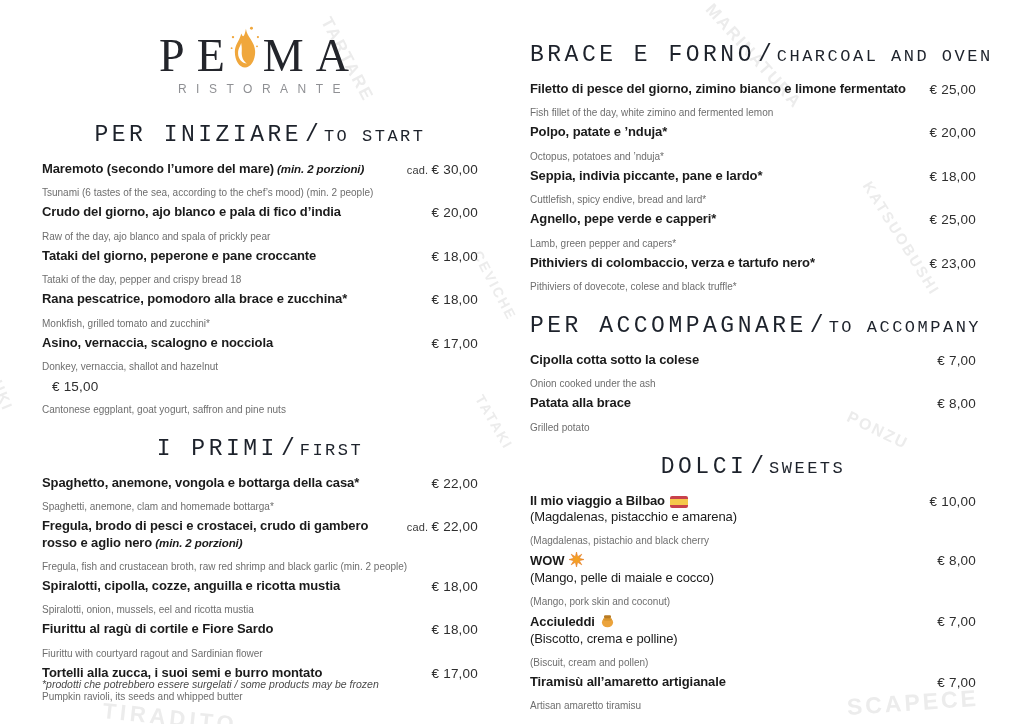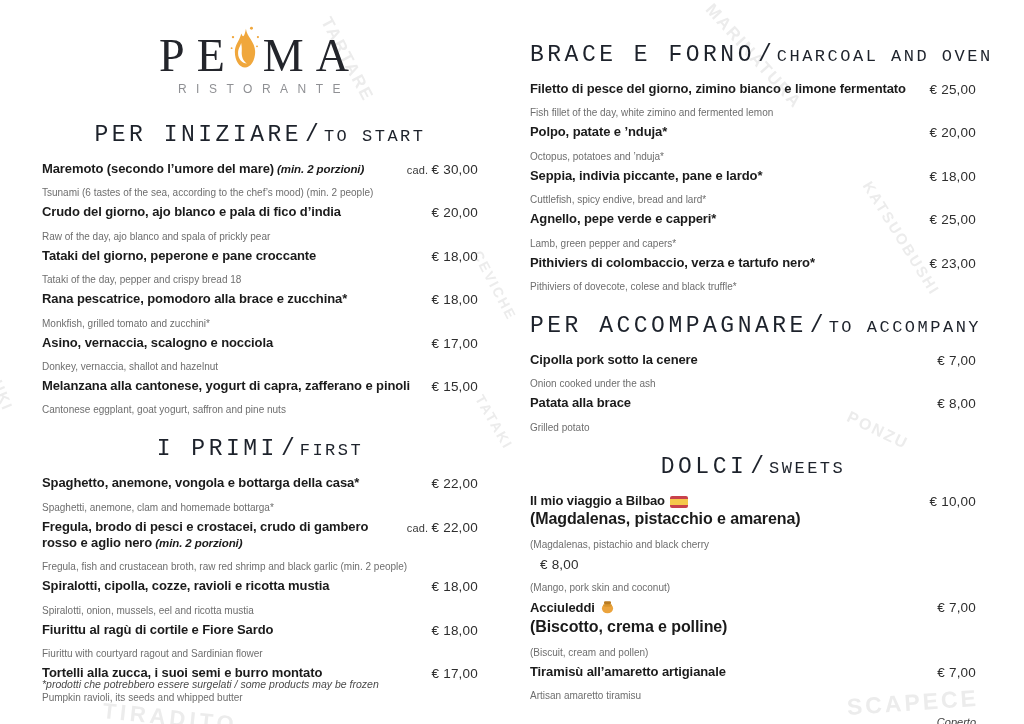--- a/index.html
+++ b/index.html
@@ -42,21 +42,21 @@
   .center{text-align:center}
   .mt-top{margin-top:42px}
   .mt-mid{margin-top:20px}
 
   
   .items{margin-top:13px}
   .item{margin-bottom:5px}
   .irow{display:flex;align-items:flex-start}
   .iname{flex:1;font-size:13px;font-weight:700;color:#1b1b1b;letter-spacing:-0.1px;line-height:1.26}
   .inote{font-style:italic;font-size:11.5px;font-weight:700}
-  .iname2{font-size:16px;font-weight:700}
+  .iname2{font-size:13px;font-weight:400}
   .iprice{white-space:nowrap;padding-left:10px;font-size:13.5px;color:#2e2e2e;
           font-weight:400;letter-spacing:.2px;padding-top:1px}
   .iprefix{font-size:11px;color:#3a3a3a}
   .idesc{font-size:10px;color:#6e6e6e;margin-top:9px;line-height:1.3}
 
   .footnote{position:absolute;bottom:34px;left:0;font-size:10.5px;font-style:italic;color:#4a4a4a}
 
   
   .footer{display:flex;justify-content:space-between;align-items:flex-end;margin-top:14px}
   .contact{display:flex;align-items:center;gap:12px;font-size:15px;font-weight:700;color:#1f1f1f;cursor:pointer}
@@ -135,21 +135,20 @@
       </div>
       <div class="item">
         <div class="irow">
           <div class="iname">Asino, vernaccia, scalogno e nocciola</div>
           <div class="iprice">€ 17,00</div>
         </div>
         <div class="idesc">Donkey, vernaccia, shallot and hazelnut</div>
       </div>
       <div class="item">
         <div class="irow">
-          <div class="iname">Melanzana alla cantonese, yogurt di capra, zafferano e pinoli</div>
           <div class="iprice">€ 15,00</div>
         </div>
         <div class="idesc">Cantonese eggplant, goat yogurt, saffron and pine nuts</div>
       </div>
     </div>
 
   <div class="sec-h center mt-mid">
     <span class="it">I PRIMI</span><span class="slash">/</span><span class="en">FIRST</span>
   </div>
   <div class="items">
@@ -162,21 +161,21 @@
       </div>
       <div class="item">
         <div class="irow">
           <div class="iname">Fregula, brodo di pesci e crostacei, crudo di gambero rosso e aglio nero<span class="inote"> (min. 2 porzioni)</span></div>
           <div class="iprice"><span class="iprefix">cad. </span>€ 22,00</div>
         </div>
         <div class="idesc">Fregula, fish and crustacean broth, raw red shrimp and black garlic (min. 2 people)</div>
       </div>
       <div class="item">
         <div class="irow">
-          <div class="iname">Spiralotti, cipolla, cozze, ravioli e ricotta mustia</div>
+          <div class="iname">Spiralotti, cipolla, cozze, anguilla e ricotta mustia</div>
           <div class="iprice">€ 18,00</div>
         </div>
         <div class="idesc">Spiralotti, onion, mussels, eel and ricotta mustia</div>
       </div>
       <div class="item">
         <div class="irow">
           <div class="iname">Fiurittu al ragù di cortile e Fiore Sardo</div>
           <div class="iprice">€ 18,00</div>
         </div>
         <div class="idesc">Fiurittu with courtyard ragout and Sardinian flower</div>
@@ -235,21 +234,21 @@
         <div class="idesc">Pithiviers of dovecote, colese and black truffle*</div>
       </div>
     </div>
 
   <div class="sec-h mt-mid">
     <span class="it">PER ACCOMPAGNARE</span><span class="slash">/</span><span class="en">TO ACCOMPANY</span>
   </div>
   <div class="items">
       <div class="item">
         <div class="irow">
-          <div class="iname">Cipolla pork sotto la cenere</div>
+          <div class="iname">Cipolla cotta sotto la colese</div>
           <div class="iprice">€ 7,00</div>
         </div>
         <div class="idesc">Onion cooked under the ash</div>
       </div>
       <div class="item">
         <div class="irow">
           <div class="iname">Patata alla brace</div>
           <div class="iprice">€ 8,00</div>
         </div>
         <div class="idesc">Grilled potato</div>
@@ -262,20 +261,23 @@
   <div class="items">
       <div class="item">
         <div class="irow">
           <div class="iname">Il mio viaggio a Bilbao<span class="emoji"><span class="flag"></span></span><div class="iname2">(Magdalenas, pistacchio e amarena)</div></div>
           <div class="iprice">€ 10,00</div>
         </div>
         <div class="idesc">(Magdalenas, pistachio and black cherry</div>
       </div>
       <div class="item">
         <div class="irow">
+          <div class="iname">WOW<span class="emoji"><svg width="15" height="15" viewBox="0 0 16 16">
+                <polygon points="16,8 10.96,9.22 13.66,13.66 9.22,10.96 8,16 6.78,10.96 2.34,13.66 5.04,9.22 0,8 5.04,6.78 2.34,2.34 6.77,5.04 8,0 9.23,5.04 13.66,2.34 10.96,6.78" fill="#F5A123" stroke="#E2761F" stroke-width="0.6"></polygon>
+              </svg></span><div class="iname2">(Mango, pelle di maiale e cocco)</div></div>
           <div class="iprice">€ 8,00</div>
         </div>
         <div class="idesc">(Mango, pork skin and coconut)</div>
       </div>
       <div class="item">
         <div class="irow">
           <div class="iname">Acciuleddi<span class="emoji"><svg width="15" height="15" viewBox="0 0 15 15">
                 <ellipse cx="7.5" cy="9.5" rx="5.6" ry="4.8" fill="#EBA33C"></ellipse>
                 <ellipse cx="7.5" cy="6.2" rx="4.4" ry="1.5" fill="#D9952C"></ellipse>
                 <rect x="4" y="2.2" width="7" height="3" rx="1.2" fill="#B97B22"></rect>

